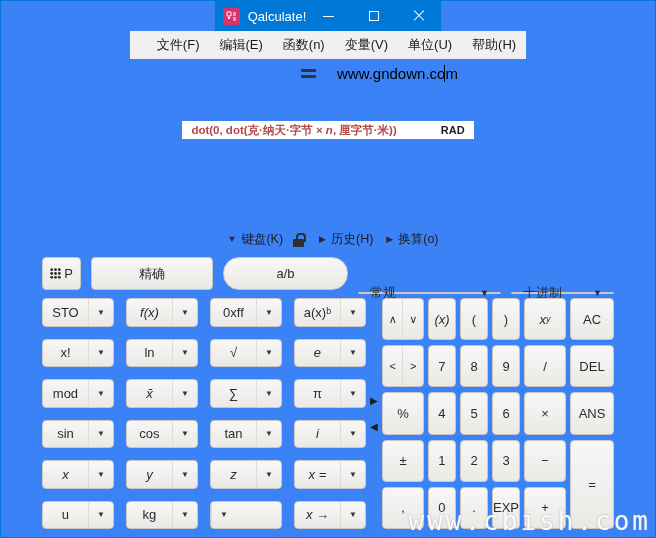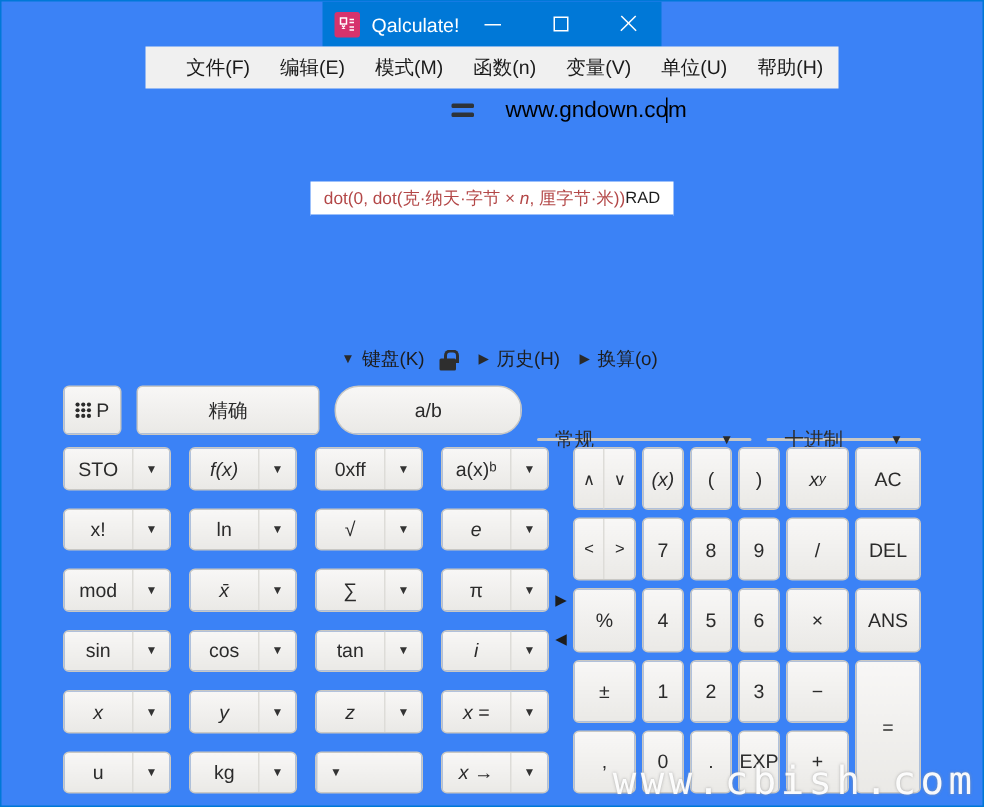--- a/index.html
+++ b/index.html
@@ -30,25 +30,25 @@
 
   
   .input-area { height:62px; background:#ffffff; position:relative; border-bottom:1px solid #d4d4d2; flex:none; }
   .expr { position:absolute; top:6px; left:9px; font-size:15px; color:#000; }
   .cursor { position:absolute; top:6px; width:1px; height:17px; background:#000; display:inline-block; }
   .eq-icon { position:absolute; top:10px; right:12px; width:15px; height:11px; }
   .eq-icon::before,.eq-icon::after { content:""; position:absolute; left:0; width:15px; height:3px;
       background:#2e3338; border-radius:1px; }
   .eq-icon::before { top:0; } .eq-icon::after { top:6px; }
 
-  .status-row { height:23px; background:#ffffff; border-bottom:1px solid #3b82f6; display:flex;
-                align-items:center; padding:0 9px; font-size:11.5px; flex:none; }
+  .status-row { height:23px; background:#ffffff; border-bottom:5px solid #3b82f6; display:flex;
+                align-items:center; padding:0 9px; font-size:11.5px; flex:none;font-weight:bold; }
   .parse { color:#b34747; }
   .parse i { font-style:italic; }
-  .angle { margin-left:auto; color:#1d1d1d; font-size:11px; }
+  .angle { margin-left:auto; color:#1d1d1d; font-size:11px;padding-left:44px; }
 
   .history { height:82px; background:#ffffff; border-bottom:1px solid #c9c9c7; flex:none; }
 
   
   .panelbar { height:27px; display:flex; align-items:center; font-size:12.5px; color:#1d1d1d;
               padding-left:10px; flex:none; }
   .expander { display:flex; align-items:center; gap:5px; }
   .tri-sm { font-size:9px; color:#2a2a2a; line-height:1; }
   .lock { position:relative; width:13px; height:14px; margin-left:9px; margin-right:14px; }
   .lock::after { content:""; position:absolute; left:1px; bottom:0; width:11px; height:8px;
@@ -121,21 +121,20 @@
         </div>
       <div class="win-btn">
           <span class="close-glyph"></span>
         </div>
     </div>
   </div>
 
   <div class="menubar">
     <div class="menu-item">文件(F)</div>
     <div class="menu-item">编辑(E)</div>
-    <div class="menu-item">模式(M)</div>
     <div class="menu-item">函数(n)</div>
     <div class="menu-item">变量(V)</div>
     <div class="menu-item">单位(U)</div>
     <div class="menu-item">帮助(H)</div>
   </div>
 
   <div class="input-area">
     <span class="expr">www.gndown.com</span>
     <span class="cursor" style="left:116px;"></span>
     <div class="eq-icon"></div>

